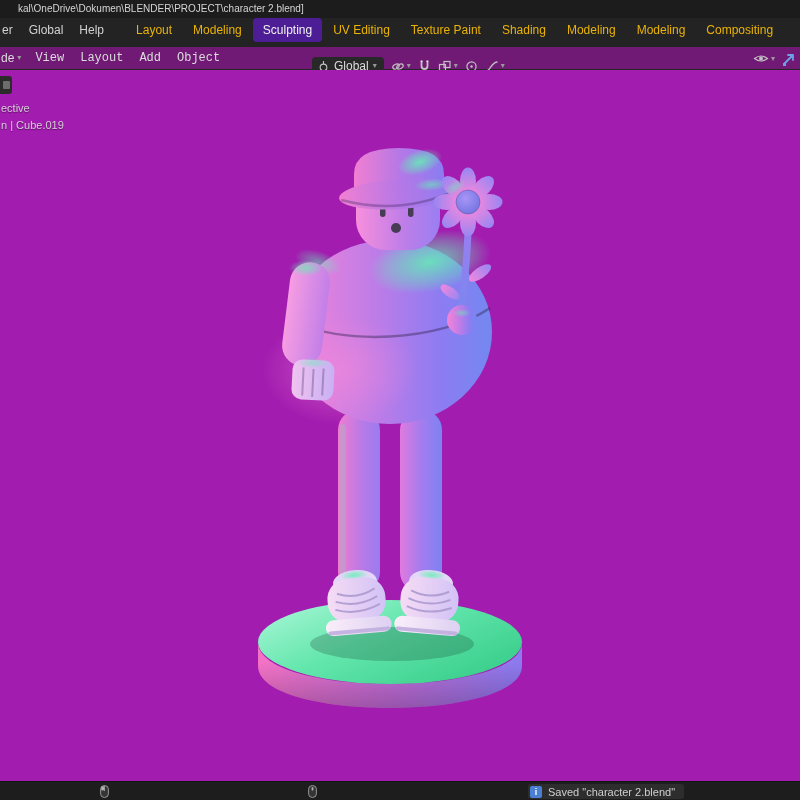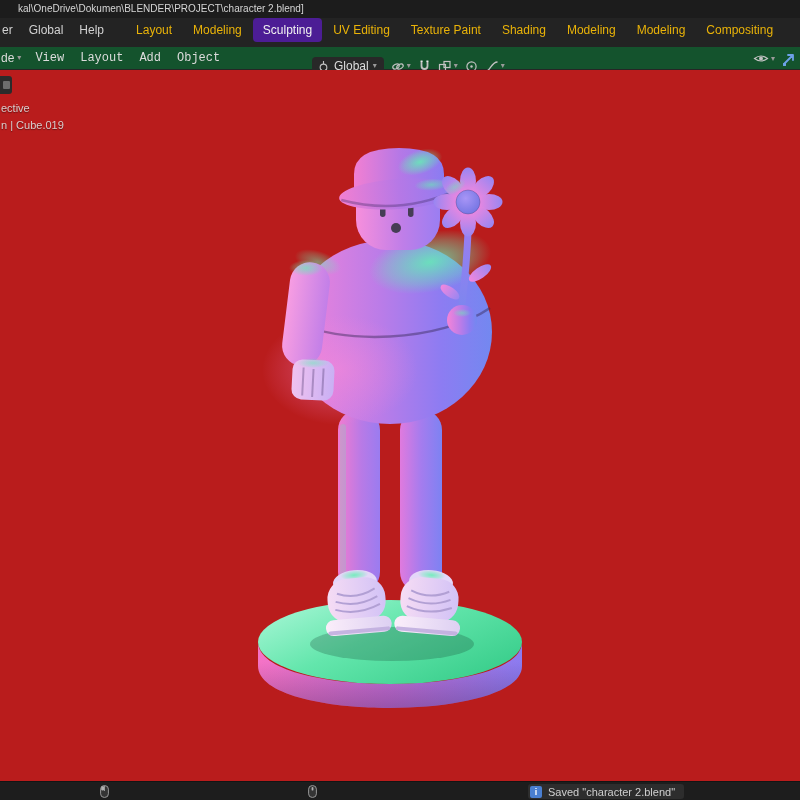--- a/index.html
+++ b/index.html
@@ -14,34 +14,34 @@
   
   .menubar { position:absolute; top:18px; left:0; right:0; height:29px; background:#232323;
     display:flex; align-items:flex-start; font-size:12px; color:#d2d2d2; }
   .menubar .menu { padding:5px 8px; cursor:default; }
   .menubar .menu:first-child { padding-left:2px; }
   .tabs { display:flex; align-items:center; margin-left:14px; gap:1px; }
   .tab { padding:5px 10px; border-radius:4px; color:#eab308; cursor:default; white-space:nowrap; }
   .tab.active { background:#4c1d95; color:#f1f1f1; }
 
   
-  .toolheader { position:absolute; top:47px; left:0; right:0; height:23px; background:#14532d;
+  .toolheader { position:absolute; top:47px; left:0; right:0; height:23px; background:#701a75;
     border-bottom:1px solid #262626; display:flex; align-items:center; font-size:12px; color:#dcdcdc; }
   .toolheader .mode { display:flex; align-items:center; gap:3px; padding:0 6px 0 1px; }
   .toolheader .hmenu { padding:0 8px;font-family:Liberation Mono, monospace; }
   .caret { font-size:8px; color:#9a9a9a; line-height:1; }
   .center-tools { position:absolute; left:312px; top:0; height:38px; display:flex; align-items:center; gap:7px; }
   .pill { display:flex; align-items:center; gap:4px; background:#282828; border-radius:4px;
     padding:2px 7px 2px 5px; }
   .icon-group { display:flex; align-items:center; gap:2px; }
   .right-tools { position:absolute; right:3px; top:0; height:23px; display:flex; align-items:center; gap:6px; }
   svg.ui-icon { display:block; }
 
   
-  .viewport { position:absolute; top:70px; left:0; right:0; bottom:19px; background:#b91c1c;text-decoration:underline; }
+  .viewport { position:absolute; top:70px; left:0; right:0; bottom:19px; background:#a21caf;text-decoration:underline; }
   .vp-chip { position:absolute; left:0; top:6px; width:12px; height:18px; background:#2b2b2b;
     border-radius:0 3px 3px 0; }
   .vp-chip::after { content:""; position:absolute; left:3px; top:5px; width:7px; height:8px;
     background:#6d6d6d; border-radius:1px; }
   .vp-overlay { position:absolute; left:1px; color:rgba(228,228,228,.88); font-size:11px;
     text-shadow:0 1px 1px rgba(0,0,0,.45); white-space:nowrap; }
   .vp-line1 { top:32px; }
   .vp-line2 { top:49px;text-align:center; }
   .scene-svg { position:absolute; left:0; top:0; }
 

